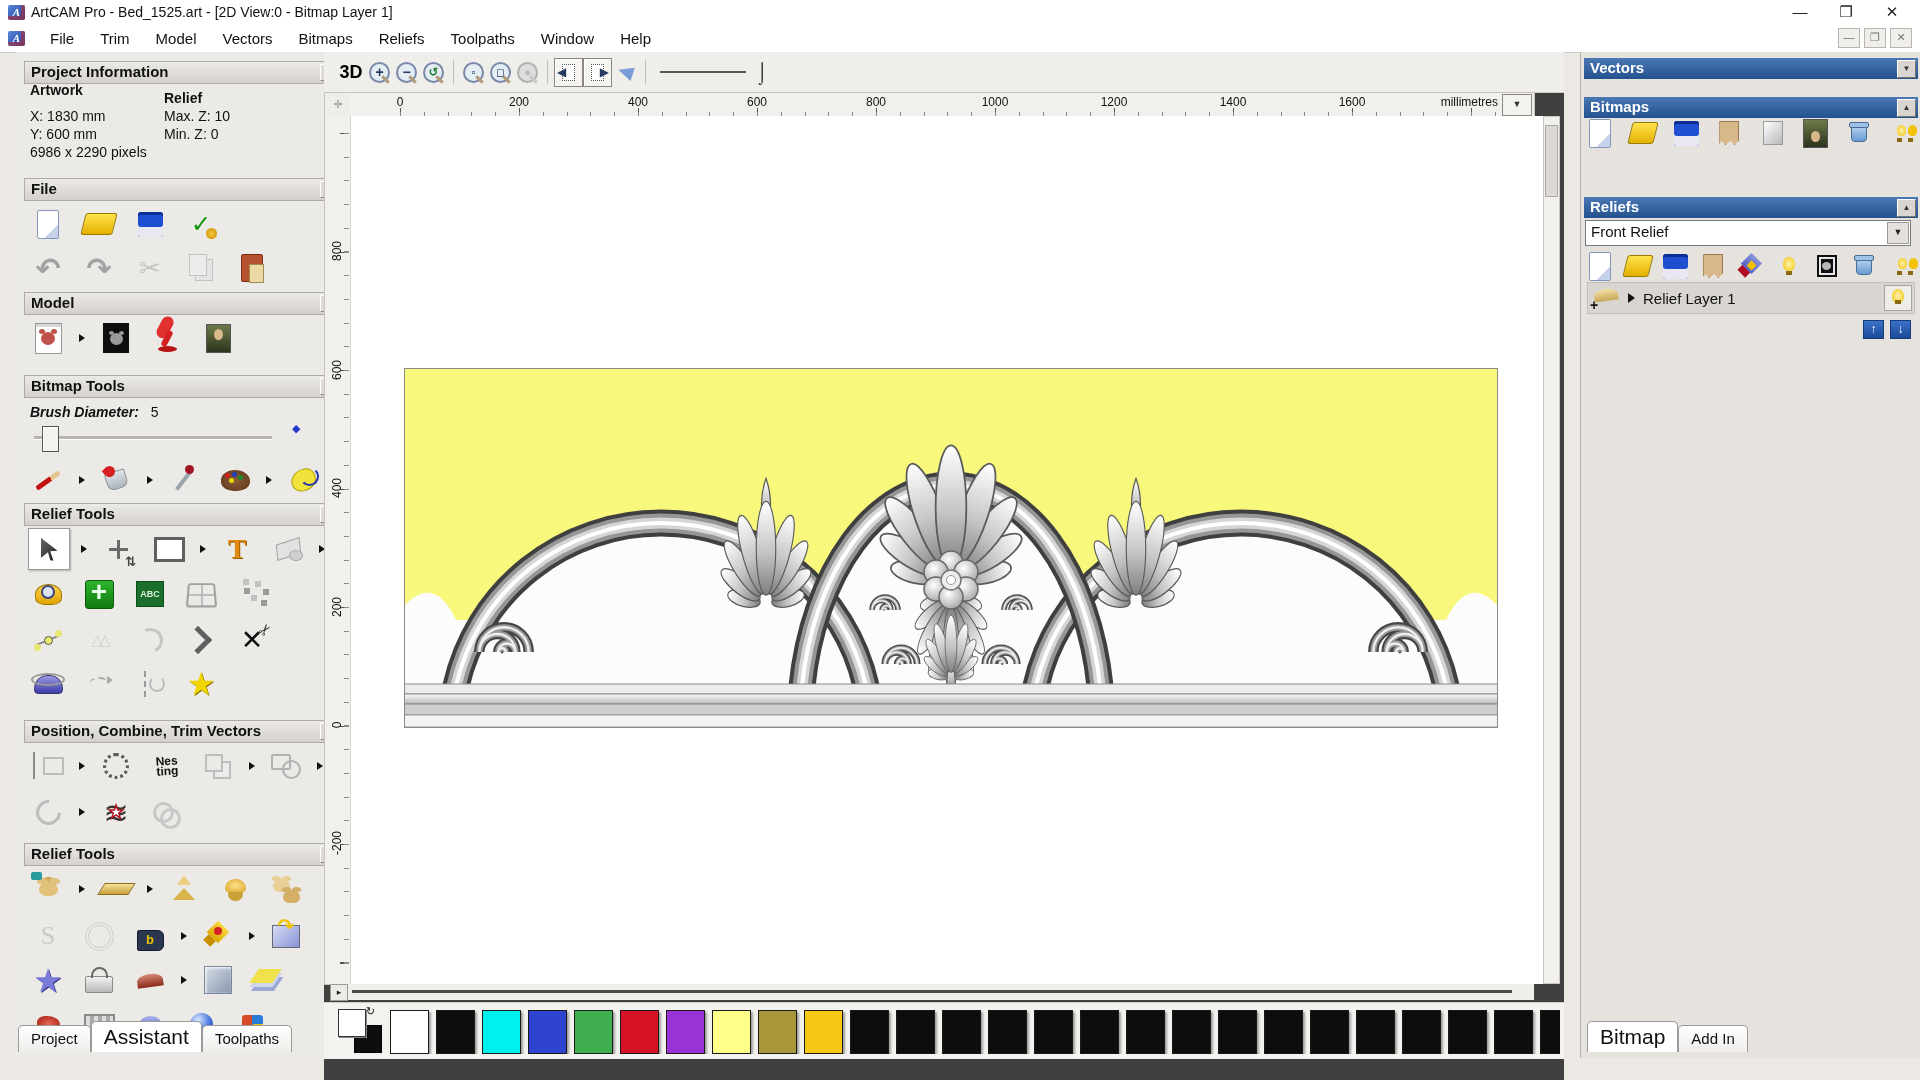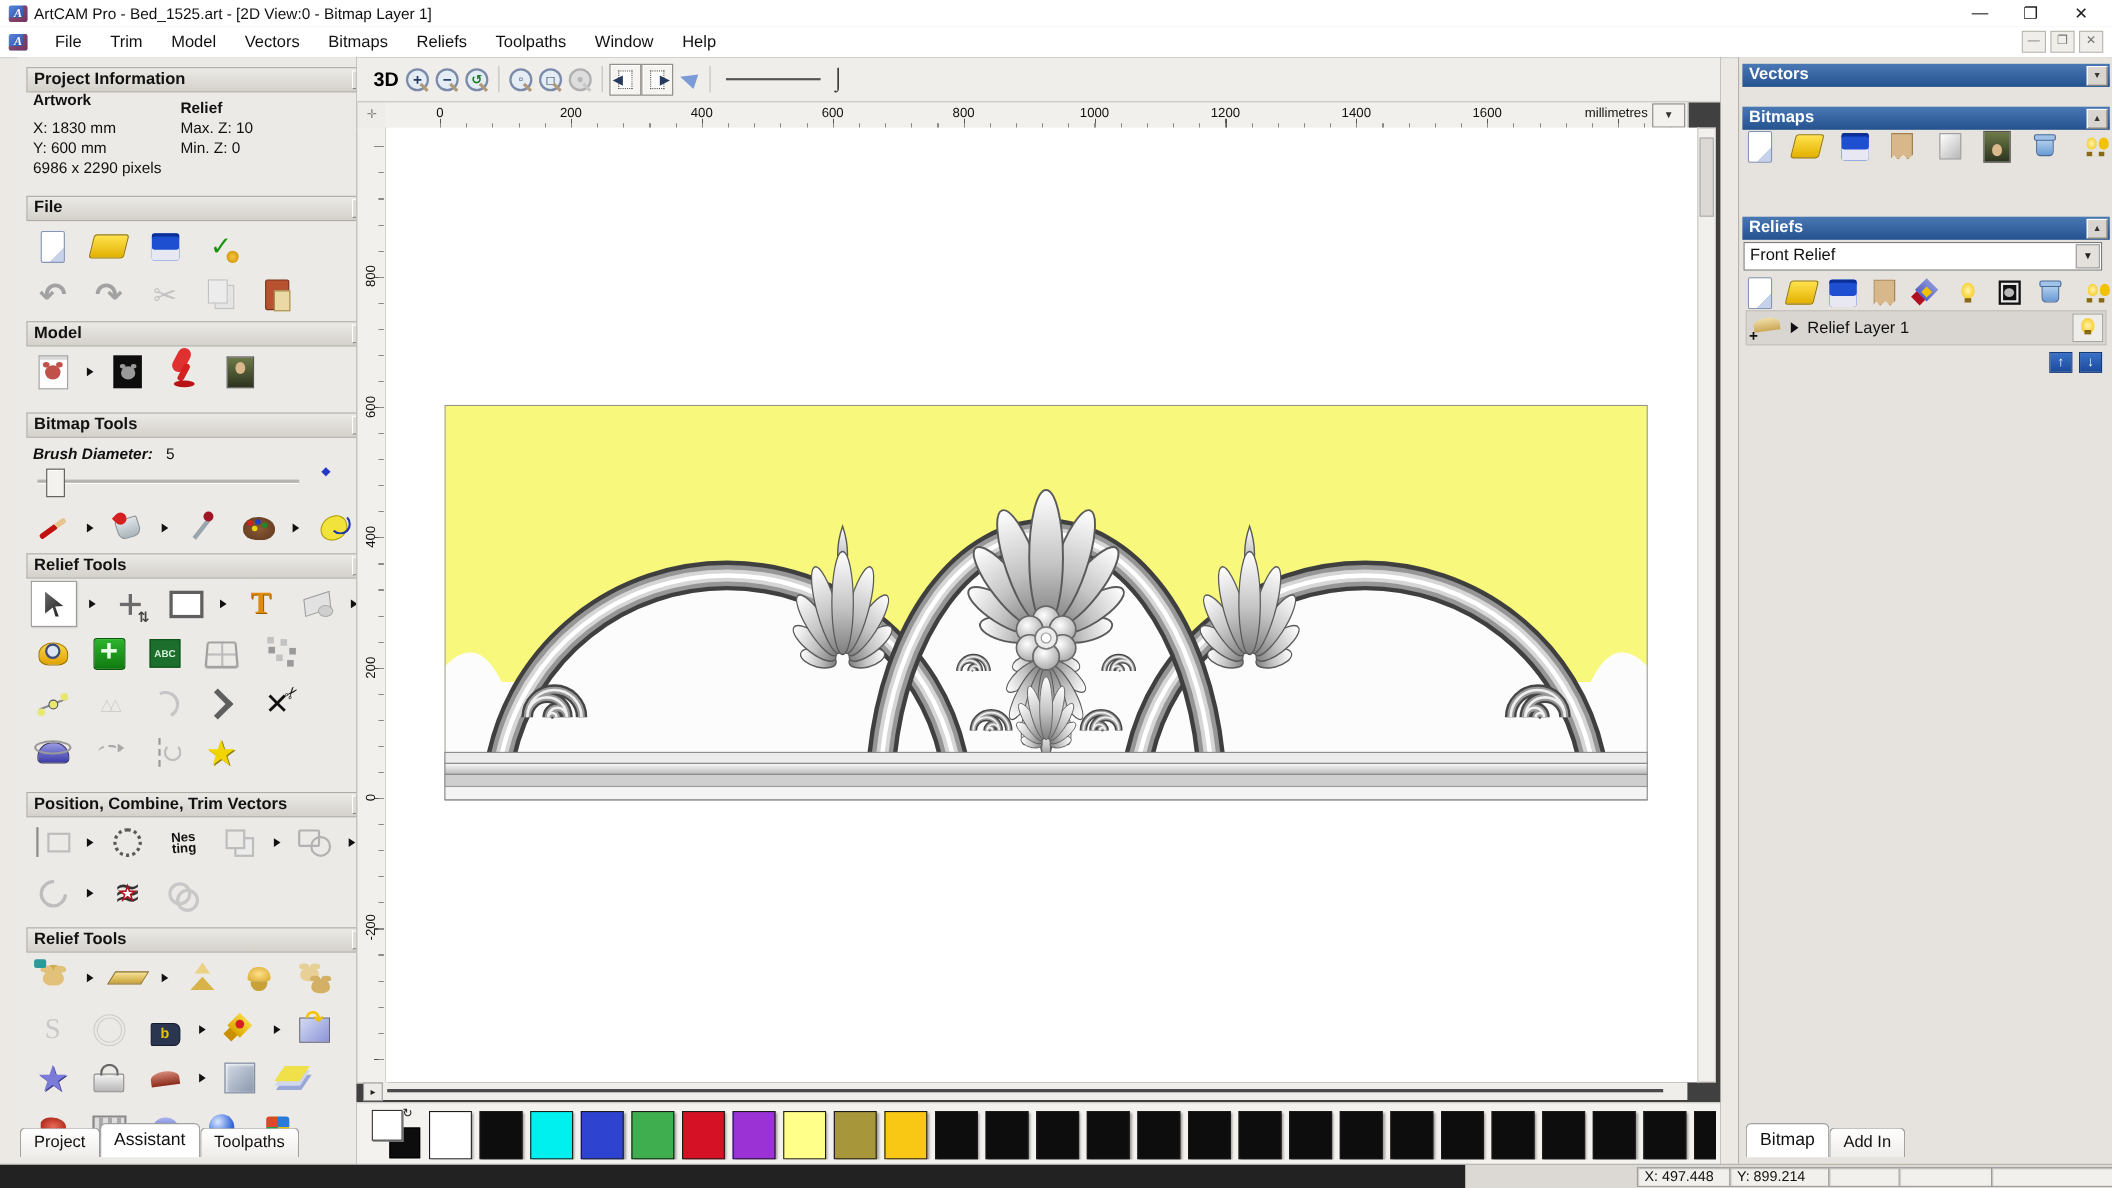--- a/index.html
+++ b/index.html
@@ -141,21 +141,21 @@
   
   .slider-track{position:absolute;height:3px;background:#b8b5b0;border-bottom:1px solid #fff;}
   .slider-thumb{position:absolute;width:15px;height:24px;background:#f4f2ee;border:1px solid #555;box-shadow:inset 1px 1px 0 #fff;}
   .spark{position:absolute;color:#2338c8;font-size:11px;}
   
   #lp-scroll{position:absolute;right:1px;top:3px;width:13px;height:960px;background:#f2f0ec;border:1px solid #cac7c1;}
   #lp-chev{position:absolute;right:0;top:925px;width:15px;font-size:15px;color:#555;text-align:center;}
   .tabs{position:absolute;display:flex;align-items:flex-end;}
   .tab{height:26px;background:#fff;border:1px solid #9a9a9a;border-bottom:none;border-radius:5px 5px 0 0;
        padding:0 12px;font-size:15px;line-height:26px;color:#111;background:linear-gradient(#fff,#efedea);}
-  .tab.active{height:30px;line-height:30px;font-size:16px;z-index:2;background:#fff;}
+  .tab.active{height:30px;line-height:30px;font-size:21px;z-index:2;background:#fff;}
   
   #canvas-region{position:absolute;left:324px;top:52px;width:1240px;height:1044px;background:#404040;}
   #toolbar2d{position:absolute;left:0;top:0;width:100%;height:40px;background:#f0eeea;border-bottom:1px solid #d0cdc7;display:flex;align-items:center;}
   .tbtn{position:relative;width:27px;height:27px;display:flex;align-items:center;justify-content:center;flex:0 0 auto;}
   .tsep{width:1px;height:24px;background:#c2bfb9;margin:0 6px;flex:0 0 auto;}
   #btn-3d{font-weight:bold;font-size:18px;width:30px;margin-left:12px;color:#000;}
   .lens::before{width:17px;height:17px;border:2px solid #7a8aa8;border-radius:50%;background:#e4ecf4;color:#243a5e;
                 font-weight:bold;font-size:14px;display:flex;align-items:center;justify-content:center;}
   .lens::after{content:"";position:absolute;width:9px;height:3px;background:#b09a78;transform:rotate(45deg);right:3px;bottom:5px;}
   .tb-zin::before{content:"+";} .tb-zout::before{content:"−";} .tb-zprev::before{content:"↺";color:#1a7a2a;font-size:12px;}
@@ -666,22 +666,14 @@
       <span class="ud-btn">↑</span>
       <span class="ud-btn">↓</span>
     </div>
 
     <div class="tabs" style="left:6px;bottom:6px">
       <div class="tab active">Bitmap</div>
       <div class="tab">Add In</div>
     </div>
   </div>
 
-  <div id="statusbar">
-    <div id="status-dark"></div>
-    <div class="scell" style="left:1488px;width:78px">X: 497.448</div>
-    <div class="scell" style="left:1572px;width:84px">Y: 899.214</div>
-    <div class="scell" style="left:1662px;width:58px"></div>
-    <div class="scell" style="left:1726px;width:78px"></div>
-    <div class="scell" style="left:1810px;width:100px"></div>
-  </div>
 
 </div>
 
 </body></html>

